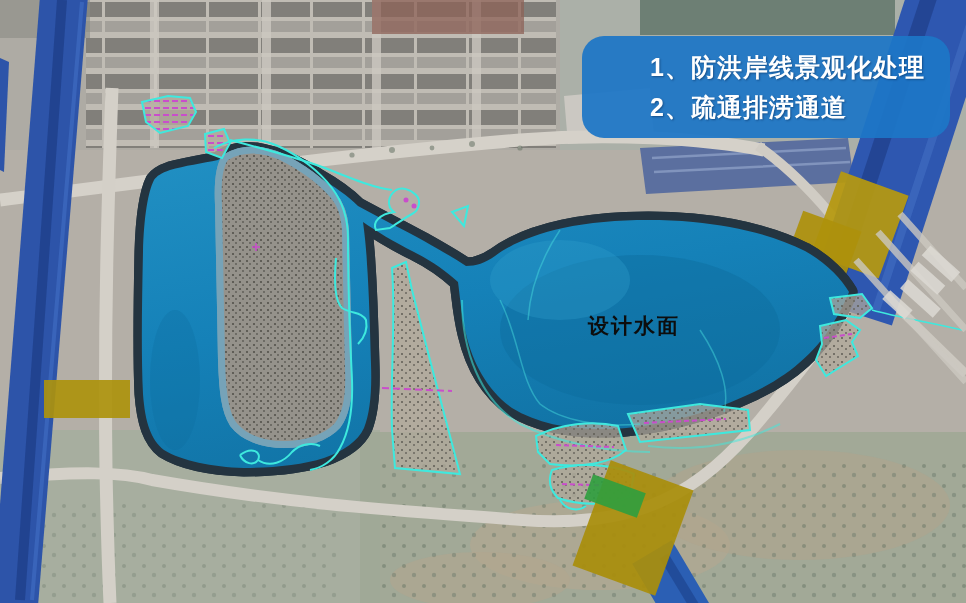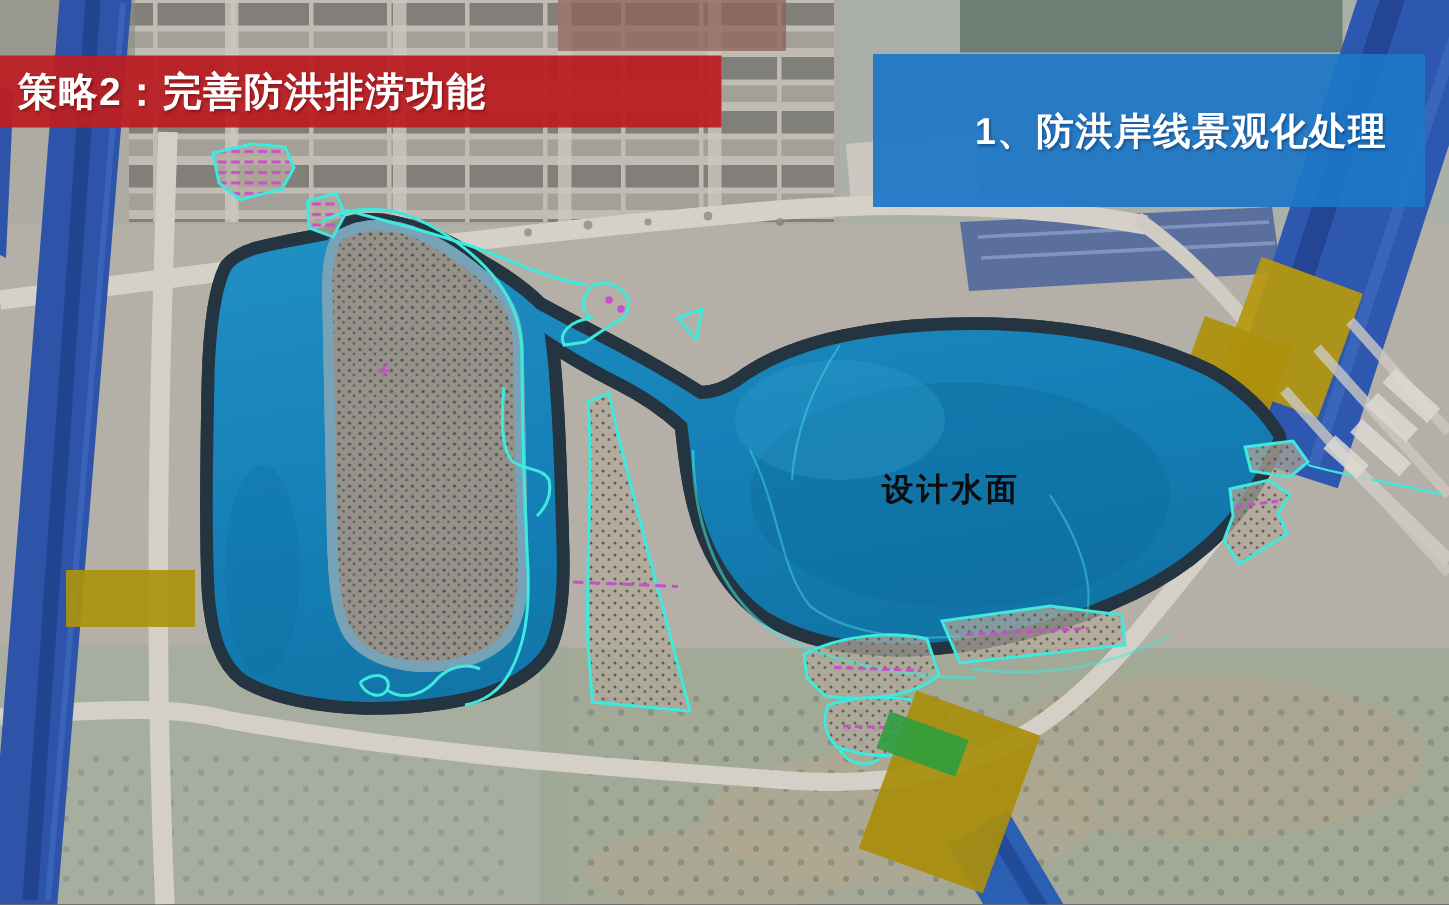--- a/index.html
+++ b/index.html
@@ -233,23 +233,21 @@
       <path d="M878,232 L966,330 M856,260 L966,382 M900,214 L966,288" stroke="#ccc8c0" stroke-width="7" opacity="0.8" fill="none"></path>
       <g transform="rotate(42 920 290)" fill="#dddad4" opacity="0.85">
         <rect x="898" y="250" width="40" height="13"></rect>
         <rect x="900" y="270" width="36" height="12"></rect>
         <rect x="904" y="290" width="44" height="12"></rect>
         <rect x="898" y="310" width="30" height="12"></rect>
       </g>
     </g>
   </svg>
 
-  <div class="banner" style="background-color: rgba(187, 31, 36, 0.95);">
-    <span>策略2：完善防洪排涝功能</span>
+
+  <div class="note-box" style="background-color: rgba(29, 118, 198, 0.933); border-radius: 22px;">
+    <div class="note-line">1、防洪岸线景观化处理</div>
+    <div class="note-line">2、疏通排涝通道</div>
   </div>
 
-  <div class="note-box" style="background-color: rgba(29, 118, 198, 0.933);">
-    <div class="note-line">1、防洪岸线景观化处理</div>
-  </div>
-
   <div class="map-label label-water">设计水面</div>
 
 </div>
 
 </body></html>

